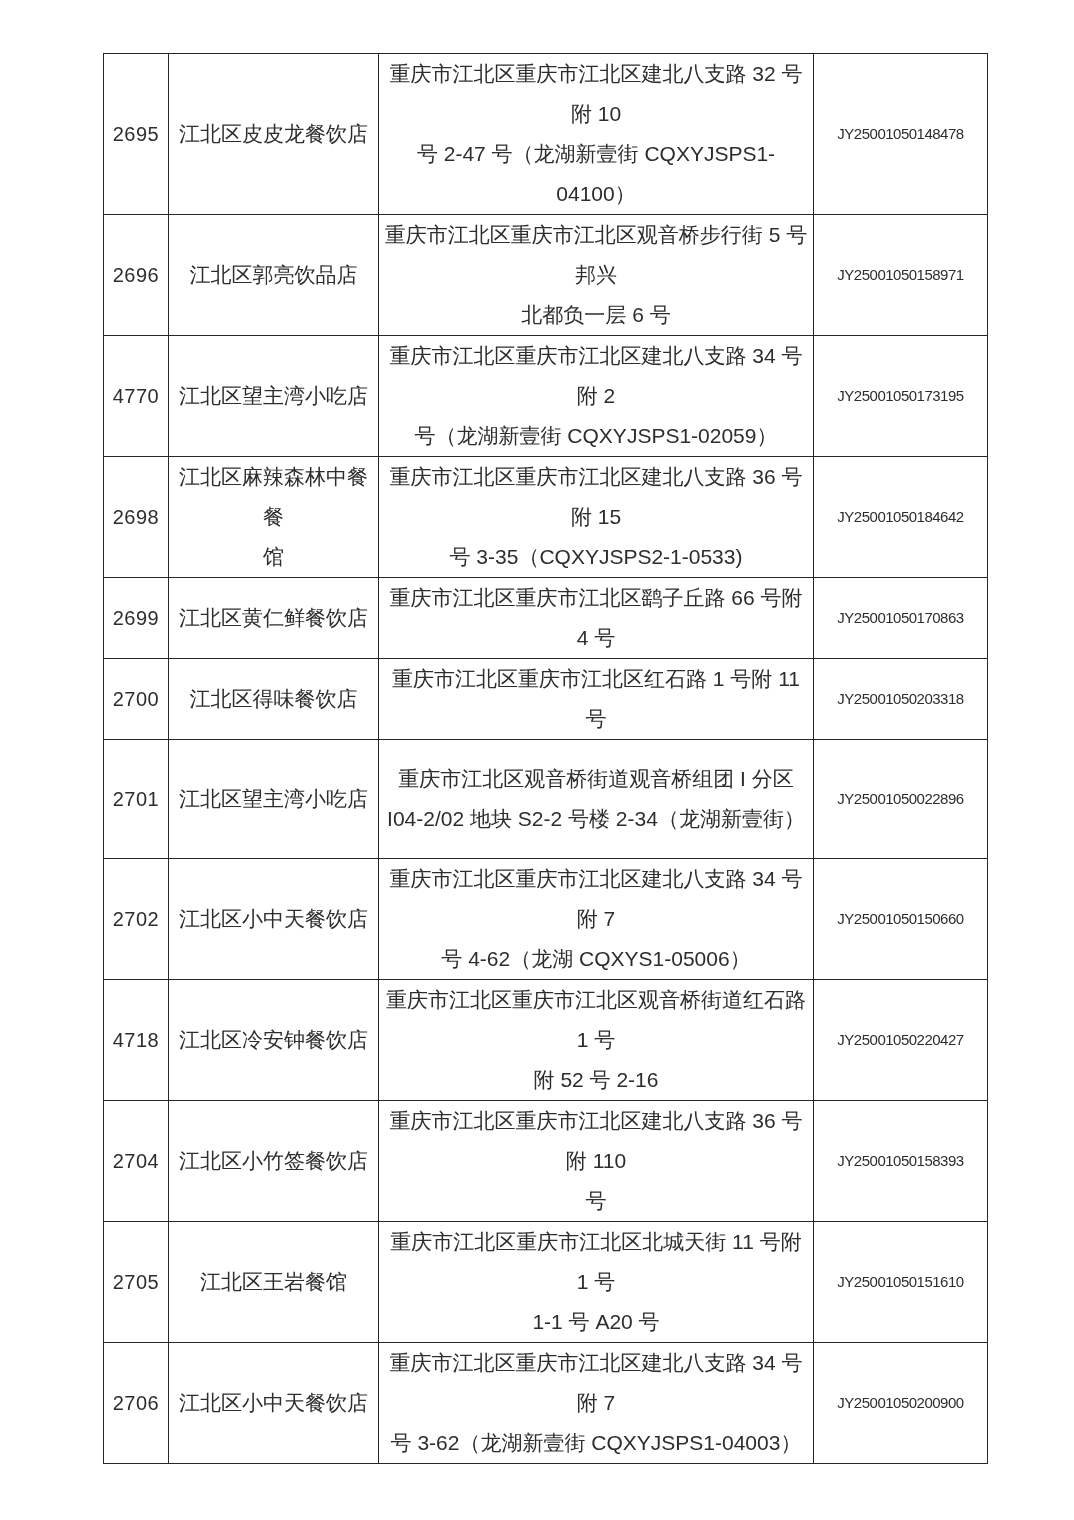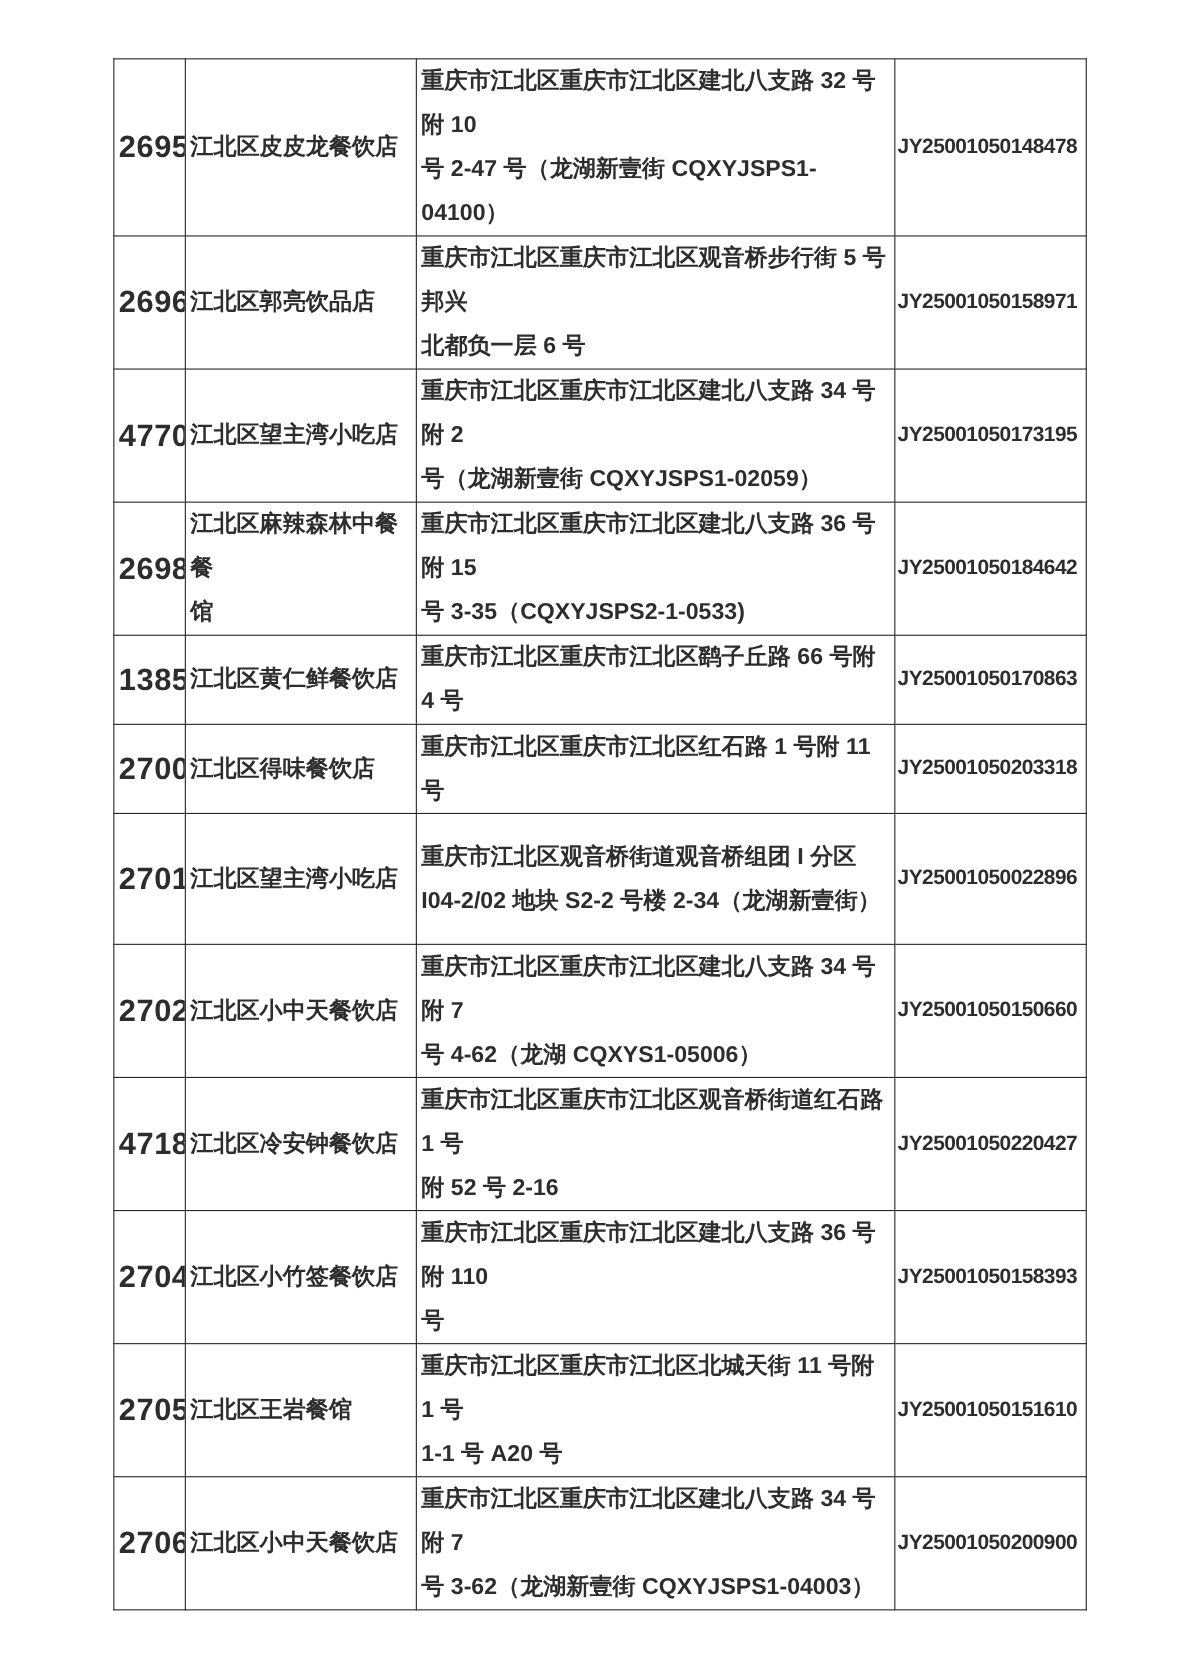--- a/index.html
+++ b/index.html
@@ -23,38 +23,38 @@
     border-collapse: collapse;
     table-layout: fixed;
     width: 884px;
   }
   col.c-no      { width: 65px; }
   col.c-name    { width: 210px; }
   col.c-address { width: 435px; }
   col.c-license { width: 174px; }
   td {
     border: 1.5px solid #262626;
-    text-align: left;
+    text-align: center;
     vertical-align: middle;
     white-space: pre-line;
     font-size: 21px;
     line-height: 40px;
     padding: 0 4px;
     overflow: hidden;
     color: #2d2d2d;
-    font-weight: 700;
+    font-weight: 400;
   }
   tr.tall  { height: 119px; }
   tr.short { height: 62px; }
   td.no {
-    font-size: 28px;
+    font-size: 20px;
     letter-spacing: 0.5px;
   }
   td.license {
-    font-size: 19px;
+    font-size: 15px;
     letter-spacing: -0.5px;
     padding: 0 2px;
   }
 </style>
 </head>
 <body>
 
 <div class="page">
   <table class="registry">
     <colgroup>
@@ -87,21 +87,21 @@
         </tr>
         <tr class="tall">
           <td class="no">2698</td>
           <td class="name">江北区麻辣森林中餐餐
 馆</td>
           <td class="address">重庆市江北区重庆市江北区建北八支路 36 号附 15
 号 3-35（CQXYJSPS2-1-0533)</td>
           <td class="license">JY25001050184642</td>
         </tr>
         <tr class="short">
-          <td class="no">1385</td>
+          <td class="no">2699</td>
           <td class="name">江北区黄仁鲜餐饮店</td>
           <td class="address">重庆市江北区重庆市江北区鹞子丘路 66 号附 4 号</td>
           <td class="license">JY25001050170863</td>
         </tr>
         <tr class="short">
           <td class="no">2700</td>
           <td class="name">江北区得味餐饮店</td>
           <td class="address">重庆市江北区重庆市江北区红石路 1 号附 11 号</td>
           <td class="license">JY25001050203318</td>
         </tr>

